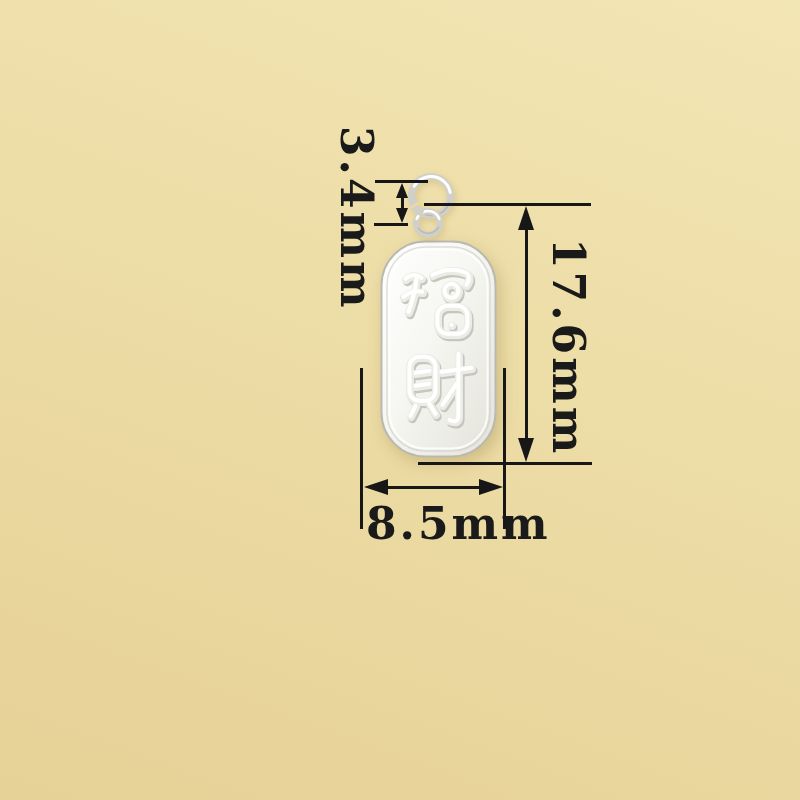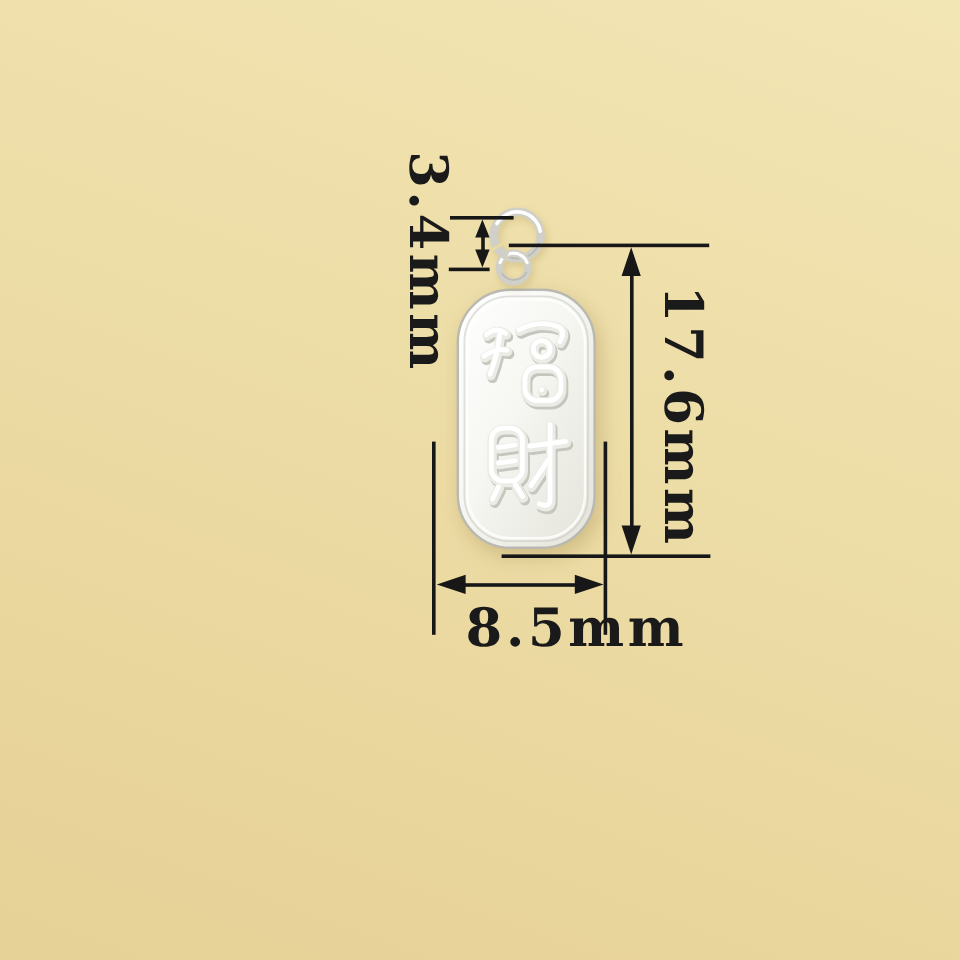--- a/index.html
+++ b/index.html
@@ -131,15 +131,15 @@
   </div>
   <div class="dim-label rot90" style="left:463px;top:316px;width:210px;">17.6mm</div>
 
   <div class="ext" style="left:360px;top:368px;width:3px;height:161px;"></div>
   <div class="ext" style="left:503px;top:368px;width:3px;height:161px;"></div>
   <div class="dim-arrow arrow-tag-w">
     <div class="head head-left"></div>
     <div class="shaft"></div>
     <div class="head head-right"></div>
   </div>
-  <div class="dim-label" style="left:388px;top:497px;text-align:center;">8.5mm</div>
+  <div class="dim-label" style="left:366px;top:497px;text-align:center;">8.5mm</div>
 
 </div>
 
 </body></html>

